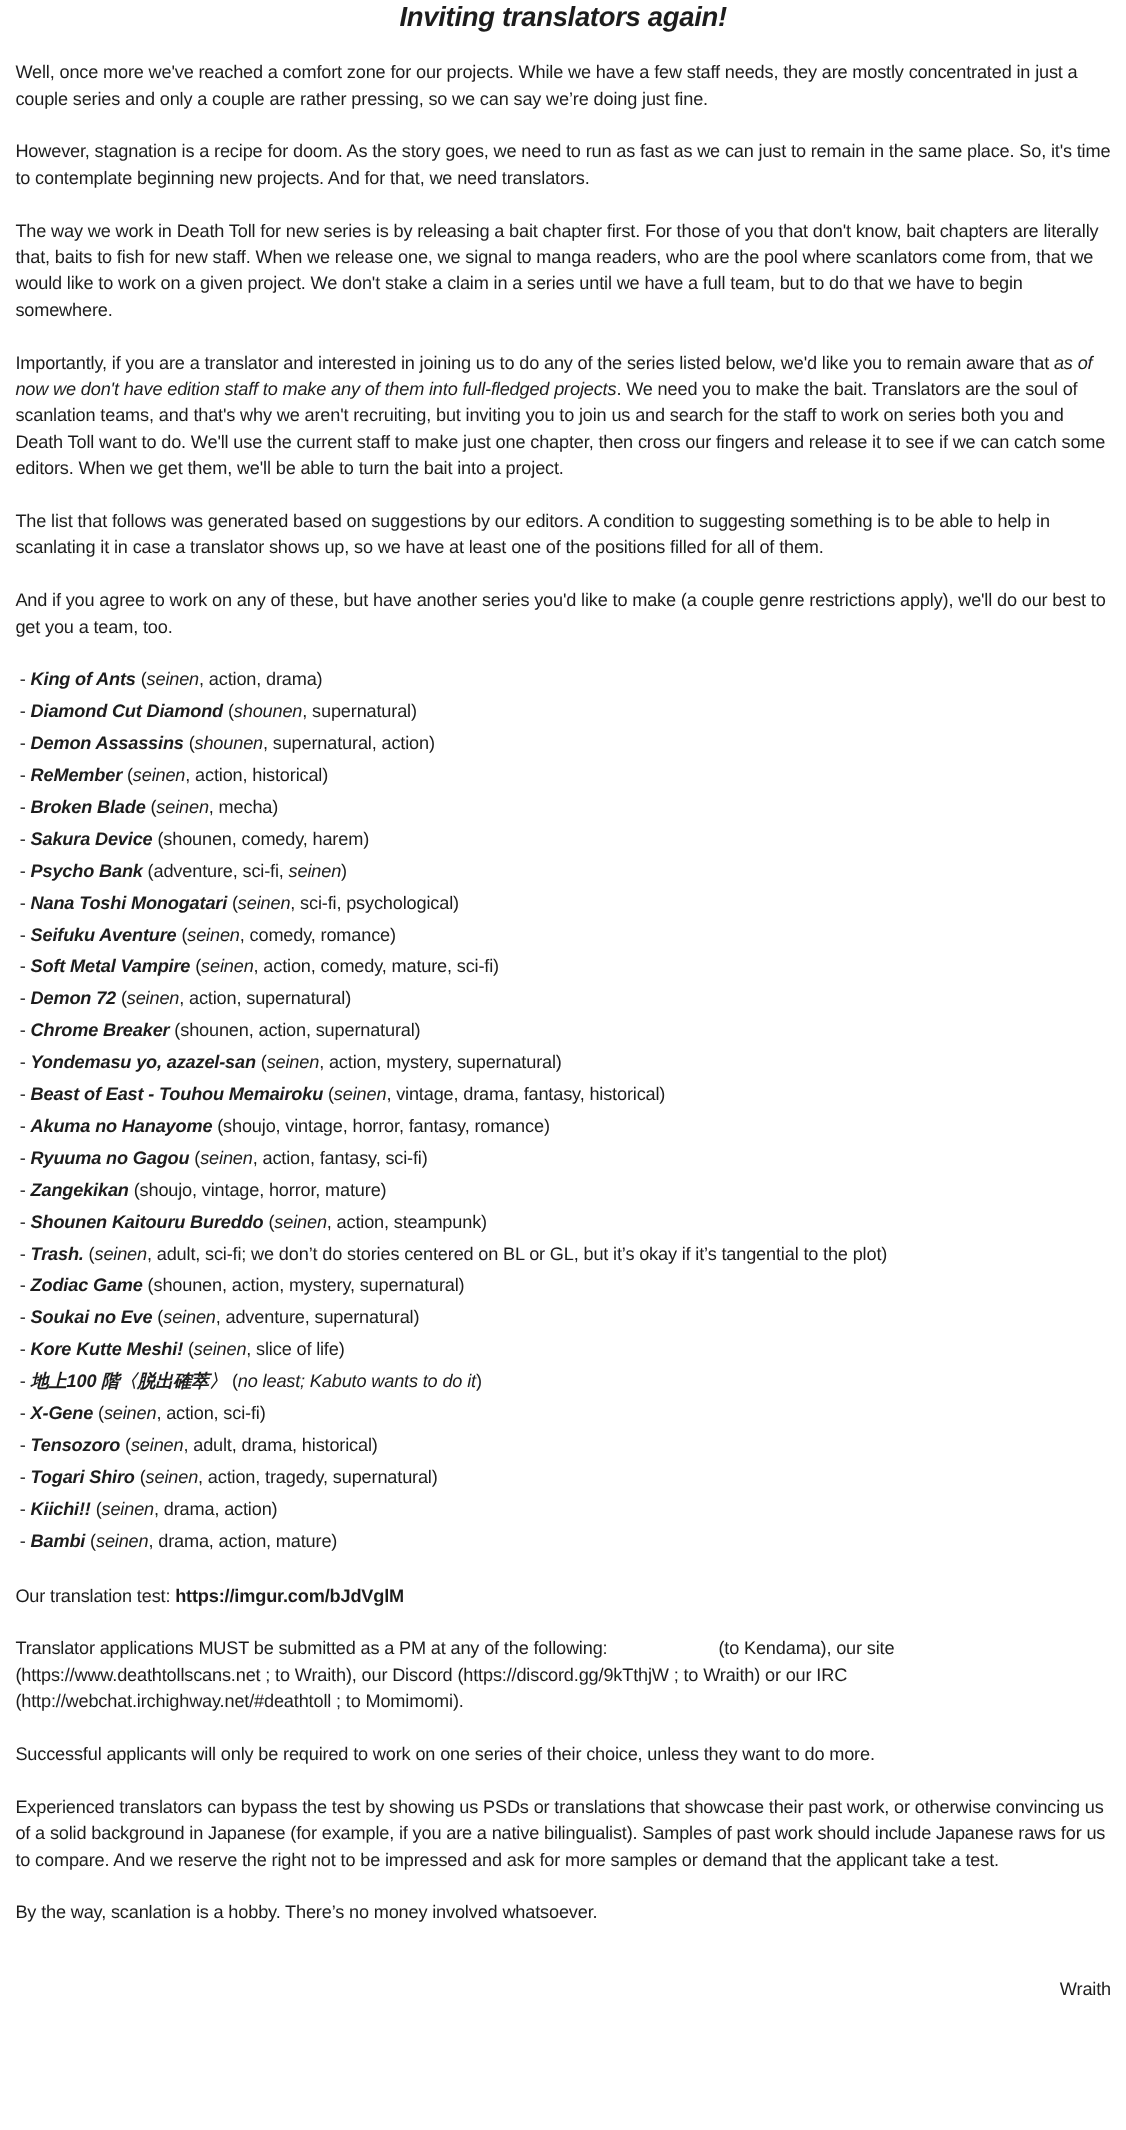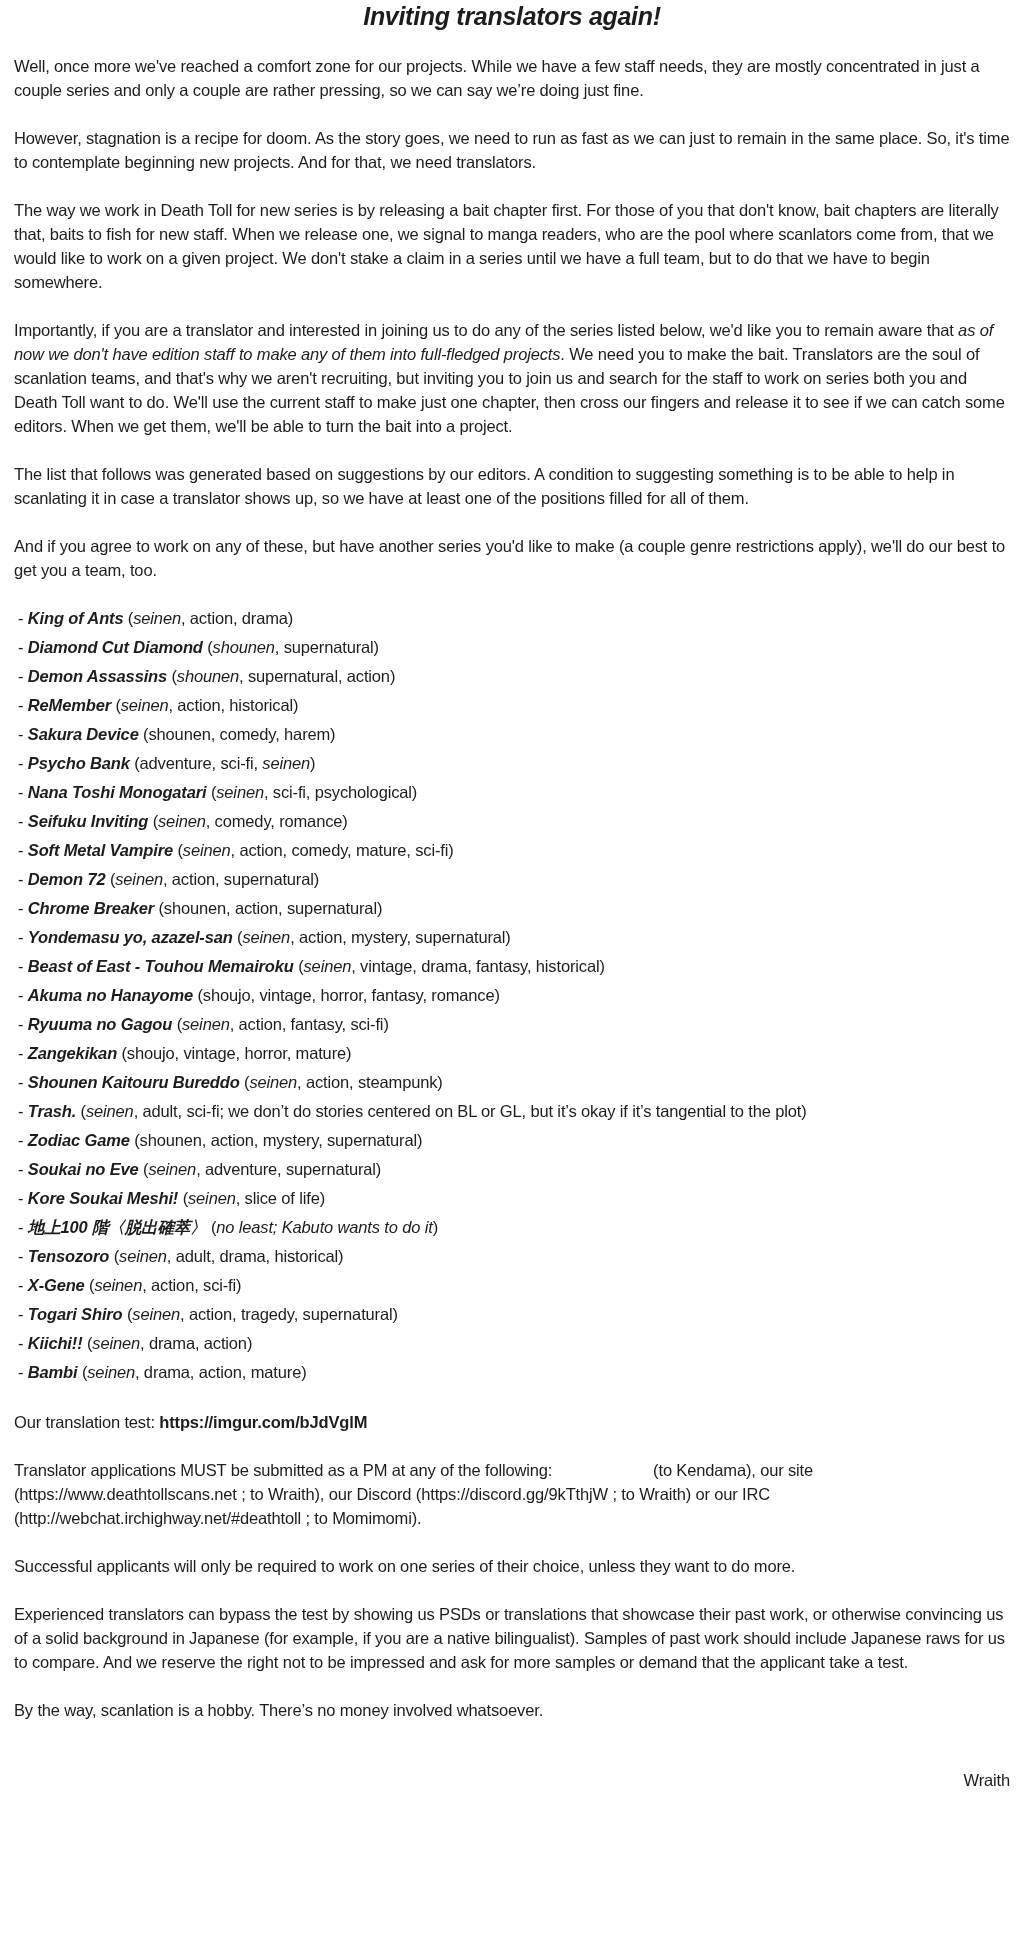--- a/index.html
+++ b/index.html
@@ -75,40 +75,41 @@
       <p class="body-par">Importantly, if you are a translator and interested in joining us to do any of the series listed below, we'd like you to remain aware that <i>as of now we don't have edition staff to make any of them into full-fledged projects</i>. We need you to make the bait. Translators are the soul of scanlation teams, and that's why we aren't recruiting, but inviting you to join us and search for the staff to work on series both you and Death Toll want to do. We'll use the current staff to make just one chapter, then cross our fingers and release it to see if we can catch some editors. When we get them, we'll be able to turn the bait into a project.</p>
       <p class="body-par">The list that follows was generated based on suggestions by our editors. A condition to suggesting something is to be able to help in scanlating it in case a translator shows up, so we have at least one of the positions filled for all of them.</p>
       <p class="body-par">And if you agree to work on any of these, but have another series you'd like to make (a couple genre restrictions apply), we'll do our best to get you a team, too.</p>
     </section>
 
   <ul class="series-list" id="series-list">
       <li>- <b>King of Ants</b> (<i>seinen</i>, action, drama)</li>
       <li>- <b>Diamond Cut Diamond</b> (<i>shounen</i>, supernatural)</li>
       <li>- <b>Demon Assassins</b> (<i>shounen</i>, supernatural, action)</li>
       <li>- <b>ReMember</b> (<i>seinen</i>, action, historical)</li>
+      <li>- <b>Broken Blade</b> (<i>seinen</i>, mecha)</li>
       <li>- <b>Sakura Device</b> (shounen, comedy, harem)</li>
       <li>- <b>Psycho Bank</b> (adventure, sci-fi, <i>seinen</i>)</li>
       <li>- <b>Nana Toshi Monogatari</b> (<i>seinen</i>, sci-fi, psychological)</li>
-      <li>- <b>Seifuku Inviting</b> (<i>seinen</i>, comedy, romance)</li>
+      <li>- <b>Seifuku Aventure</b> (<i>seinen</i>, comedy, romance)</li>
       <li>- <b>Soft Metal Vampire</b> (<i>seinen</i>, action, comedy, mature, sci-fi)</li>
       <li>- <b>Demon 72</b> (<i>seinen</i>, action, supernatural)</li>
       <li>- <b>Chrome Breaker</b> (shounen, action, supernatural)</li>
       <li>- <b>Yondemasu yo, azazel-san</b> (<i>seinen</i>, action, mystery, supernatural)</li>
       <li>- <b>Beast of East - Touhou Memairoku</b> (<i>seinen</i>, vintage, drama, fantasy, historical)</li>
       <li>- <b>Akuma no Hanayome</b> (shoujo, vintage, horror, fantasy, romance)</li>
       <li>- <b>Ryuuma no Gagou</b> (<i>seinen</i>, action, fantasy, sci-fi)</li>
       <li>- <b>Zangekikan</b> (shoujo, vintage, horror, mature)</li>
       <li>- <b>Shounen Kaitouru Bureddo</b> (<i>seinen</i>, action, steampunk)</li>
       <li>- <b>Trash.</b> (<i>seinen</i>, adult, sci-fi; we don’t do stories centered on BL or GL, but it’s okay if it’s tangential to the plot)</li>
       <li>- <b>Zodiac Game</b> (shounen, action, mystery, supernatural)</li>
       <li>- <b>Soukai no Eve</b> (<i>seinen</i>, adventure, supernatural)</li>
-      <li>- <b>Kore Soukai Meshi!</b> (<i>seinen</i>, slice of life)</li>
+      <li>- <b>Kore Kutte Meshi!</b> (<i>seinen</i>, slice of life)</li>
       <li>- <b>地上100 階〈脱出確萃〉</b> (<i>no least; Kabuto wants to do it</i>)</li>
+      <li>- <b>X-Gene</b> (<i>seinen</i>, action, sci-fi)</li>
       <li>- <b>Tensozoro</b> (<i>seinen</i>, adult, drama, historical)</li>
-      <li>- <b>X-Gene</b> (<i>seinen</i>, action, sci-fi)</li>
       <li>- <b>Togari Shiro</b> (<i>seinen</i>, action, tragedy, supernatural)</li>
       <li>- <b>Kiichi!!</b> (<i>seinen</i>, drama, action)</li>
       <li>- <b>Bambi</b> (<i>seinen</i>, drama, action, mature)</li>
     </ul>
 
   <p class="body-par"><span>Our translation test: </span><b>https://imgur.com/bJdVglM</b></p>
 
   <section id="outro-section">
       <p class="body-par">Translator applications MUST be submitted as a PM at any of the following: <span class="inline-gap"></span> (to Kendama), our site (https://www.deathtollscans.net ; to Wraith), our Discord (https://discord.gg/9kTthjW ; to Wraith) or our IRC (http://webchat.irchighway.net/#deathtoll ; to Momimomi).</p>
       <p class="body-par">Successful applicants will only be required to work on one series of their choice, unless they want to do more.</p>

